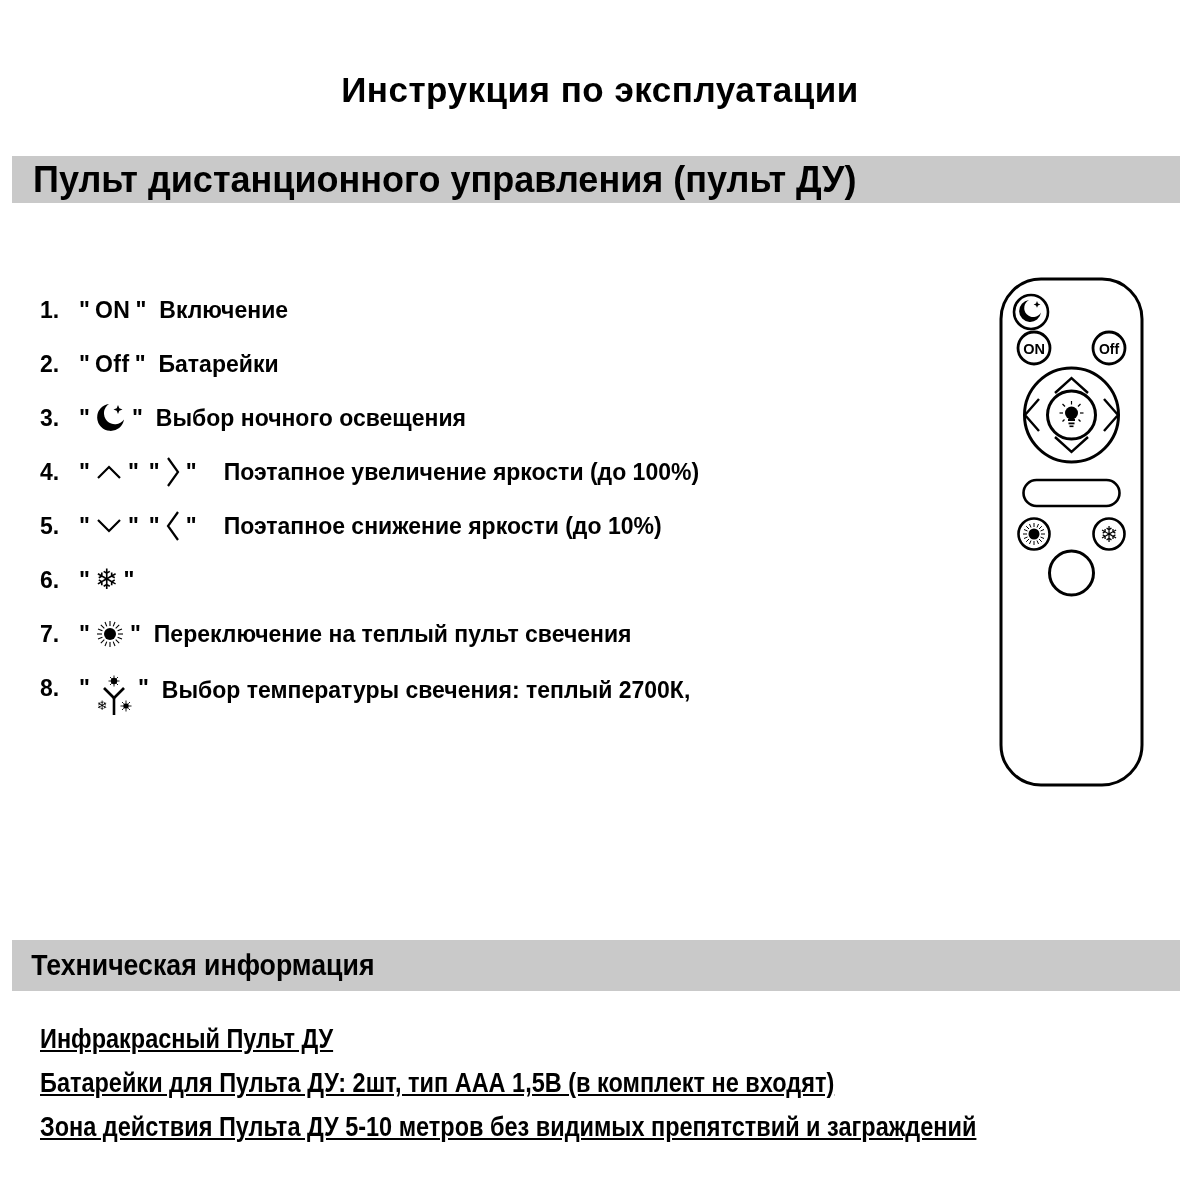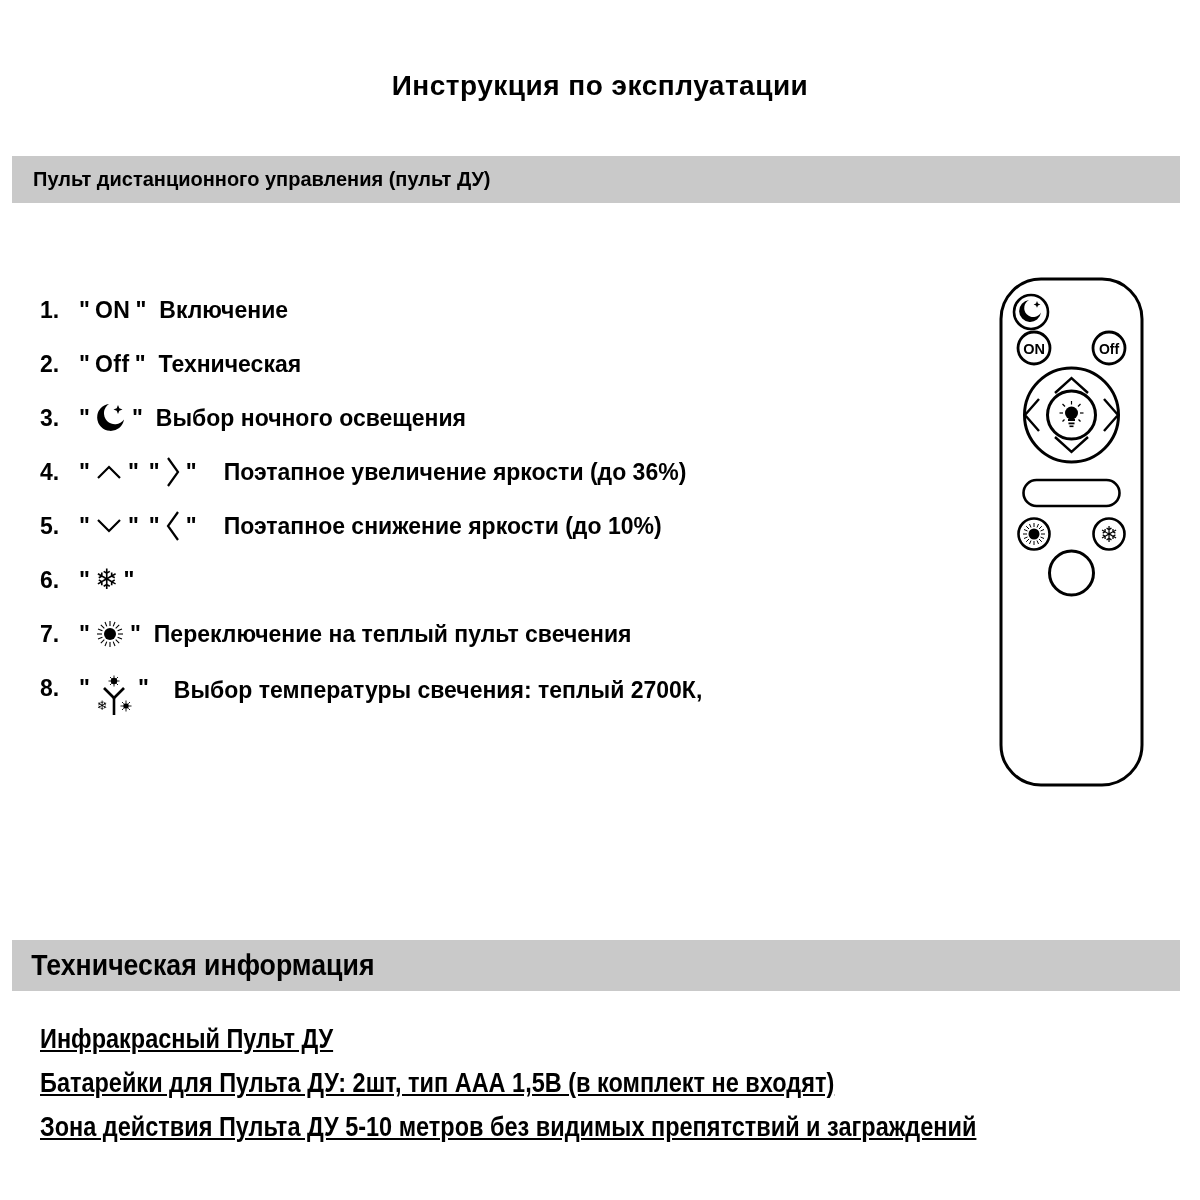--- a/index.html
+++ b/index.html
@@ -2,41 +2,41 @@
 <html><head>
 <meta charset="utf-8">
 <style>
   html,body{margin:0;padding:0;background:#ffffff;}
   .page{
     position:relative;width:1200px;height:1200px;background:#ffffff;overflow:hidden;
     font-family:"Liberation Sans","DejaVu Sans",sans-serif;font-weight:700;color:#000;
   }
   .title{
     position:absolute;top:70px;left:0;width:100%;text-align:center;
-    font-size:28px;letter-spacing:.5px;
+    font-size:35px;letter-spacing:.5px;
   }
   .band{
     position:absolute;left:12px;width:1168px;background:#c9c9c9;
     display:flex;align-items:center;
   }
   .band-1{top:156px;height:47px;}
   .band-2{top:940px;height:51px;text-align:center;}
-  .band .band-label{font-size:20px;padding-left:21px;white-space:nowrap;}
+  .band .band-label{font-size:36px;padding-left:21px;white-space:nowrap;}
   .band-2 .band-label{transform:scaleX(.92);transform-origin:0 50%;font-size:29px;}
   .list{position:absolute;top:283px;left:40px;width:920px;}
   .item{display:flex;align-items:center;height:54px;font-size:23px;white-space:nowrap;}
   .item.tall{height:auto;align-items:flex-start;margin-top:14px;}
   .num{width:34px;flex:0 0 34px;}
   .q{margin:0 5px;}
   .key{letter-spacing:.5px;}
   .desc{margin-left:8px;}
   .desc-wide{margin-left:22px;}
   .icon{display:inline-block;vertical-align:middle;}
   .flake{font-family:"DejaVu Sans",sans-serif;font-size:28px;line-height:28px;}
-  .desc-block{margin-left:20px;line-height:31px;}
+  .desc-block{margin-left:8px;line-height:31px;}
   .tech{position:absolute;left:40px;top:1026px;text-decoration:underline;}
   .tech-line{
     font-size:27px;line-height:27px;margin-bottom:17px;white-space:nowrap;
     transform:scaleX(.87);transform-origin:0 50%;
   }
   .remote-wrap{position:absolute;left:997px;top:276px;width:148px;height:513px;}
   svg{display:block;}
 </style>
 </head>
 <body>
@@ -57,21 +57,21 @@
       <span class="key">ON</span>
       <span class="q">"</span>
       <span class="desc">Включение</span>
     </div>
 
     <div class="item">
       <span class="num">2.</span>
       <span class="q">"</span>
       <span class="key">Off</span>
       <span class="q">"</span>
-      <span class="desc">Техническая</span>
+      <span class="desc">Батарейки</span>
     </div>
 
     <div class="item">
       <span class="num">3.</span>
       <span class="q">"</span>
       <svg class="icon" width="32" height="32" viewBox="0 0 32 32">
         <path d="M 14 2 A 13.5 13.5 0 1 0 29 17.5 A 11 11 0 1 1 14 2 Z" fill="#000"></path>
         <path d="M23 3 l1.3 3.2 3.2 1.3 -3.2 1.3 -1.3 3.2 -1.3 -3.2 -3.2 -1.3 3.2 -1.3 Z" fill="#000"></path>
       </svg>
       <span class="q">"</span>
@@ -83,21 +83,21 @@
       <span class="q">"</span>
       <svg class="icon" width="28" height="18" viewBox="0 0 28 18">
         <polyline points="3,15 14,4 25,15" fill="none" stroke="#000" stroke-width="2.2"></polyline>
       </svg>
       <span class="q">"</span>
       <span class="q">"</span>
       <svg class="icon" width="16" height="34" viewBox="0 0 16 34">
         <polyline points="3,3 13,17 3,31" fill="none" stroke="#000" stroke-width="2.2"></polyline>
       </svg>
       <span class="q">"</span>
-      <span class="desc desc-wide">Поэтапное увеличение яркости (до 36%)</span>
+      <span class="desc desc-wide">Поэтапное увеличение яркости (до 100%)</span>
     </div>
 
     <div class="item">
       <span class="num">5.</span>
       <span class="q">"</span>
       <svg class="icon" width="28" height="18" viewBox="0 0 28 18">
         <polyline points="3,3 14,14 25,3" fill="none" stroke="#000" stroke-width="2.2"></polyline>
       </svg>
       <span class="q">"</span>
       <span class="q">"</span>

